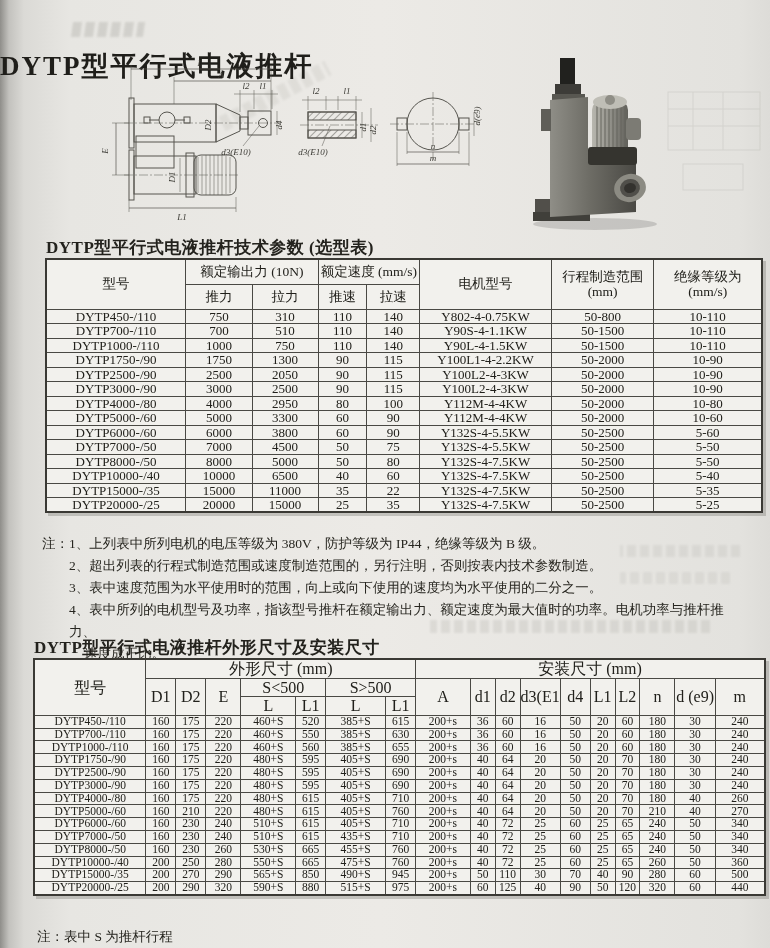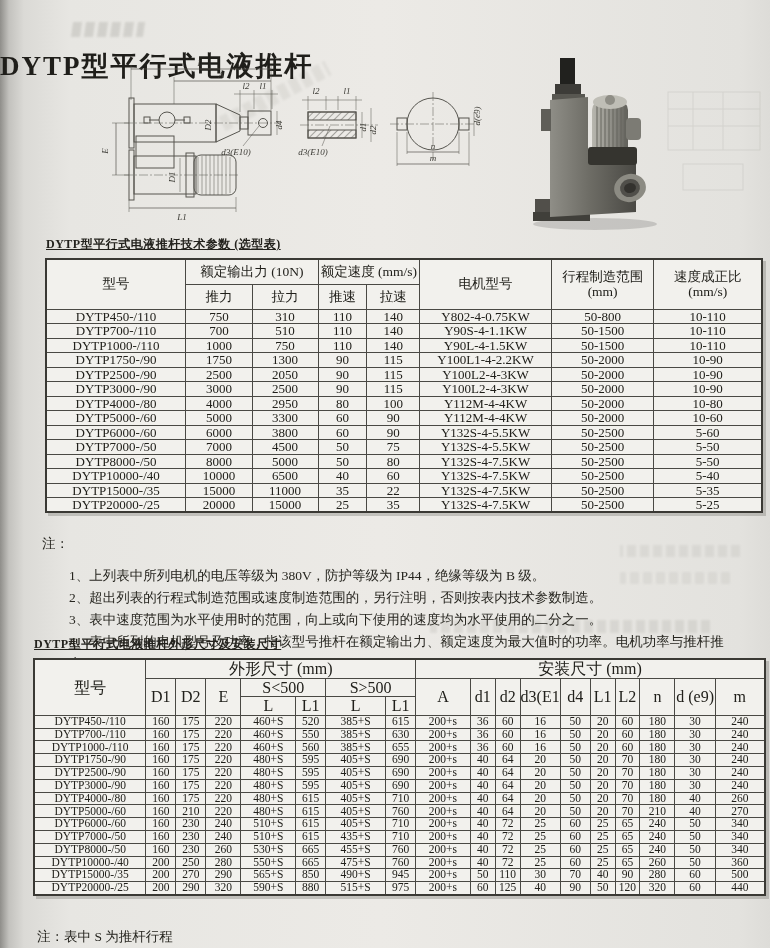--- a/index.html
+++ b/index.html
@@ -6,21 +6,21 @@
   html,body { background:#9a9995; }
   .page {
     position:relative; width:770px; height:948px; overflow:hidden;
     background:linear-gradient(90deg,#8f8e8a 0px,#c3c2be 9px,#dbdad6 24px,#e7e6e2 70px,#eceae6 380px,#e3e2de 740px,#dddcd8 770px);
     font-family:"Liberation Serif","DejaVu Serif",serif; color:#26251f;
   }
   .title {
     position:absolute; top:16px; left:0; width:100%; text-align:left;
     font-size:27px; font-weight:bold; letter-spacing:2px; color:#1f1e1a;margin-top:32px;
   }
-  .section-heading { position:absolute; font-size:12px; font-weight:bold; color:#23221d; letter-spacing:.5px;text-decoration:underline; }
+  .section-heading { position:absolute; font-size:17px; font-weight:bold; color:#23221d; letter-spacing:.5px; }
   #heading1 { top:236px; left:46px; }
   #heading2 { top:636px; left:34px; }
 
   svg.fig { position:absolute; }
   #drawing { left:88px; top:54px; width:442px; height:178px; }
   #photo   { left:533px; top:54px; width:237px; height:182px; }
 
   .dtable {
     position:absolute; border-collapse:collapse; table-layout:fixed;
     background:#f2f1ed; color:#21201b; border:2px solid #3a3934;
@@ -33,21 +33,21 @@
   #table1 { top:258px; left:45px; width:718px; }
   #table1 th { font-size:13.5px; height:25px; line-height:1.15; }
   #table1 td { font-size:13px;  height:14.5px; line-height:1.0; }
   #table2 { top:658px; left:33px; width:733px; }
   #table2 th { font-size:16px;   height:16px; line-height:1.1; }
   #table2 td { font-size:11.5px; height:12.8px; line-height:1.0; }
   .hdr-sub { font-size:12px; }
 
   .notes { position:absolute; top:533px; left:42px; width:700px; display:flex; font-size:13.5px; line-height:22px; color:#26251f; }
   .note-label { flex:0 0 auto; }
-  .note-lines { flex:1 1 auto;margin-top:32px; }
+  .note-lines { flex:1 1 auto; }
   .note-line.cont { padding-left:15px; }
 
   .footnote { position:absolute; top:928px; left:37px; font-size:13.5px; color:#26251f; }
 
   .ghost { position:absolute; pointer-events:none; }
   .ghost-text {
     background:repeating-linear-gradient(90deg,#7b7a72 0 9px,transparent 9px 13px);
     filter:blur(1.2px);
   }
 </style>
@@ -264,21 +264,21 @@
       <tr>
         <th rowspan="2">型号</th>
         <th colspan="2">额定输出力 (10N)</th>
         <th colspan="2">额定速度 (mm/s)</th>
         <th rowspan="2">电机型号</th>
         <th rowspan="2">
           <div>行程制造范围</div>
           <div>(mm)</div>
         </th>
         <th rowspan="2">
-          <div>速度成正比</div>
+          <div>绝缘等级为</div>
           <div>(mm/s)</div>
         </th>
       </tr>
       <tr>
         <th>推力</th>
         <th>拉力</th>
         <th>推速</th>
         <th>拉速</th>
       </tr>
     </thead>

